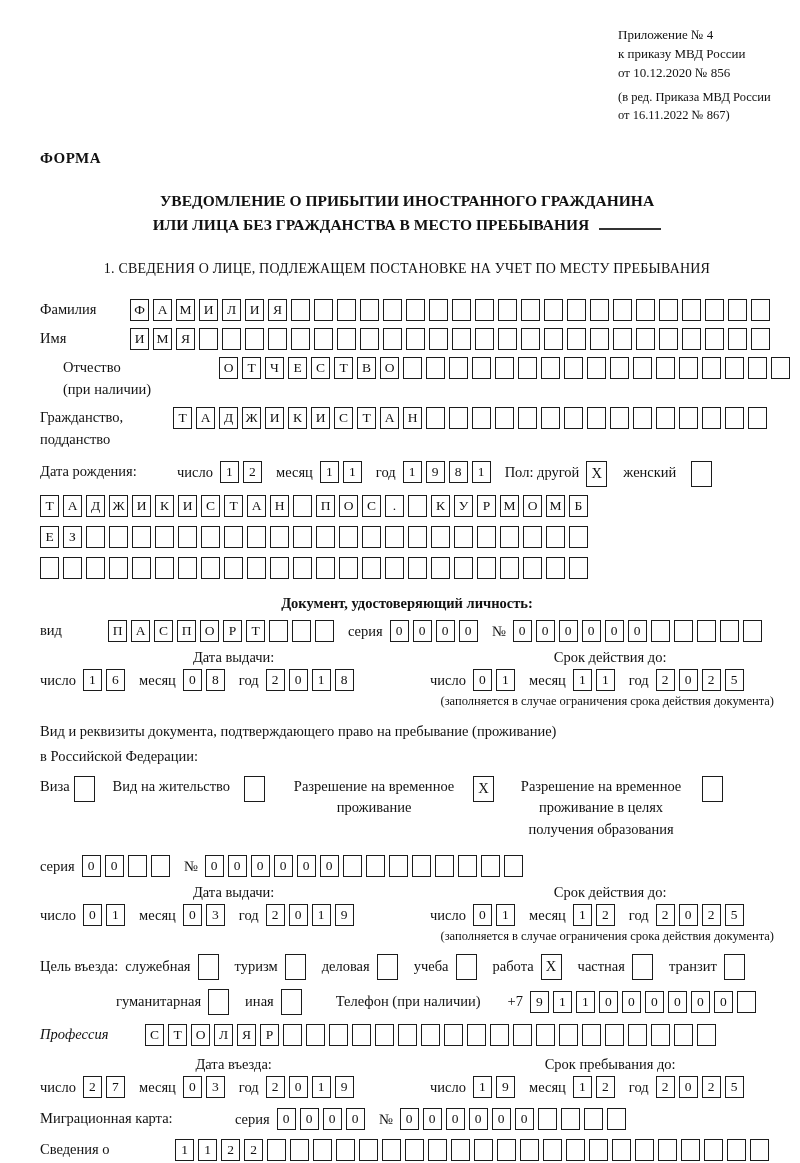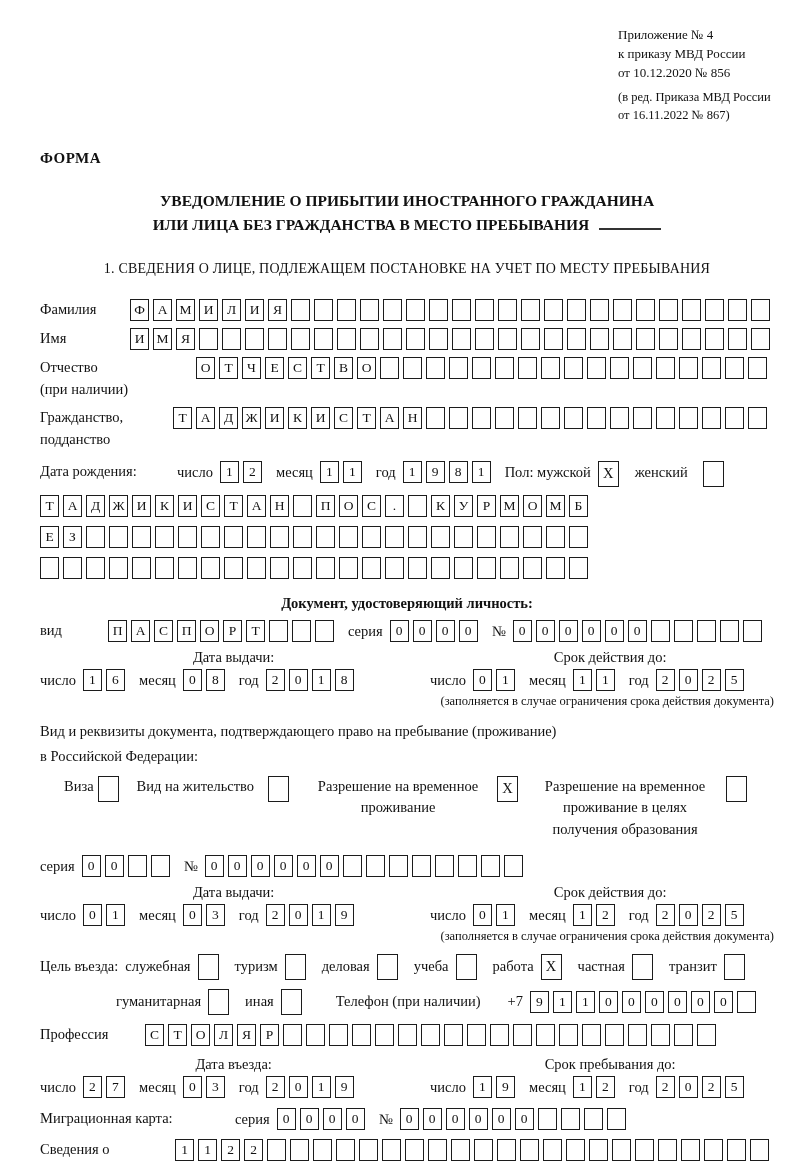--- a/index.html
+++ b/index.html
@@ -12,21 +12,21 @@
   .forma{font-weight:bold;font-size:15px;text-align:left;padding-right:8px;margin-top:26px;letter-spacing:.5px;}
 
   
   .title{ text-align:center;font-weight:bold;font-size:15.5px;line-height:1.55;margin-top:22px;}
   .title-underline{display:inline-block;width:62px;border-bottom:2px solid #333;margin-left:10px;vertical-align:baseline;height:14px;}
   .section-h{text-align:center;font-weight:normal;font-size:14px;margin-top:24px;margin-bottom:22px;letter-spacing:.2px;}
 
   
   .frow{display:flex;align-items:flex-start;margin-bottom:7px;}
   .flabel{font-size:14.5px;flex-shrink:0;line-height:1.5;}
-  .w90{width:90px;} .w133{width:133px;} .w156{width:156px;} .w160{width:160px;} .w68{width:68px;} .w105{width:105px;} .w135{width:135px;}
+  .w90{width:90px;} .w133{width:133px;} .w156{width:156px;margin-left:23px;} .w160{width:160px;} .w68{width:68px;} .w105{width:105px;font-style:italic;} .w135{width:135px;}
   .cells{display:flex;flex-wrap:nowrap;}
   .cell{display:inline-flex;box-sizing:border-box;width:19px;height:22px;border:1.6px solid #1c1c1c;margin-right:4px;align-items:center;justify-content:center;font-size:13.5px;background:#fff;}
   .cbox{display:inline-flex;box-sizing:border-box;width:21px;height:26px;border:1.6px solid #1c1c1c;align-items:center;justify-content:center;font-size:14.5px;background:#fff;flex-shrink:0;}
   .stack .cells{margin-bottom:9px;}
   .dlbl{font-size:14.5px;margin:0 7px 0 10px;line-height:22px;}
   .dlbl:first-child{margin-left:0;}
 
   
   .dochdr{text-align:center;font-weight:bold;font-size:14.5px;margin:4px 0 8px 0;}
 
@@ -38,21 +38,21 @@
   .dh-left{width:390px;text-align:center;}
   .dh-right{width:330px;text-align:center;}
   .dleft{width:390px;display:flex;align-items:flex-start;}
   .dright{display:flex;align-items:flex-start;}
   .note{font-size:12.5px;text-align:right;margin:3px 0 10px 0;}
 
   .intro{font-size:14.5px;line-height:1.75;margin-bottom:4px;}
 
   
   .cbrow{display:flex;align-items:flex-start;margin:6px 0 14px 0;}
-  .cbitem{display:flex;align-items:flex-start;margin-left:24px;}
+  .cbitem{display:flex;align-items:flex-start;}
   .cblabel{font-size:14.5px;line-height:1.5;}
   .cbcenter{text-align:center;}
 
   .purposerow{display:flex;align-items:center;margin-bottom:9px;flex-wrap:nowrap;}
   .purposerow .plbl{font-size:14.5px;margin-right:7px;white-space:nowrap;}
   .purposerow .gap{width:16px;flex-shrink:0;}
 </style>
 </head>
 <body>
 
@@ -224,21 +224,21 @@
         <span class="cell">1</span>
         <span class="cell">1</span>
       </div>
     <span class="dlbl">год</span>
     <div class="cells">
         <span class="cell">1</span>
         <span class="cell">9</span>
         <span class="cell">8</span>
         <span class="cell">1</span>
       </div>
-    <span class="dlbl">Пол: мужской</span>
+    <span class="dlbl">Пол: другой</span>
     <div class="cells">
         <span class="cbox">X</span>
       </div>
     <span class="dlbl" style="margin-left:16px">женский</span>
     <div class="cells" style="margin-left:8px">
         <span class="cbox"></span>
       </div>
   </div>
 
   <div class="frow" style="margin-top:8px">

